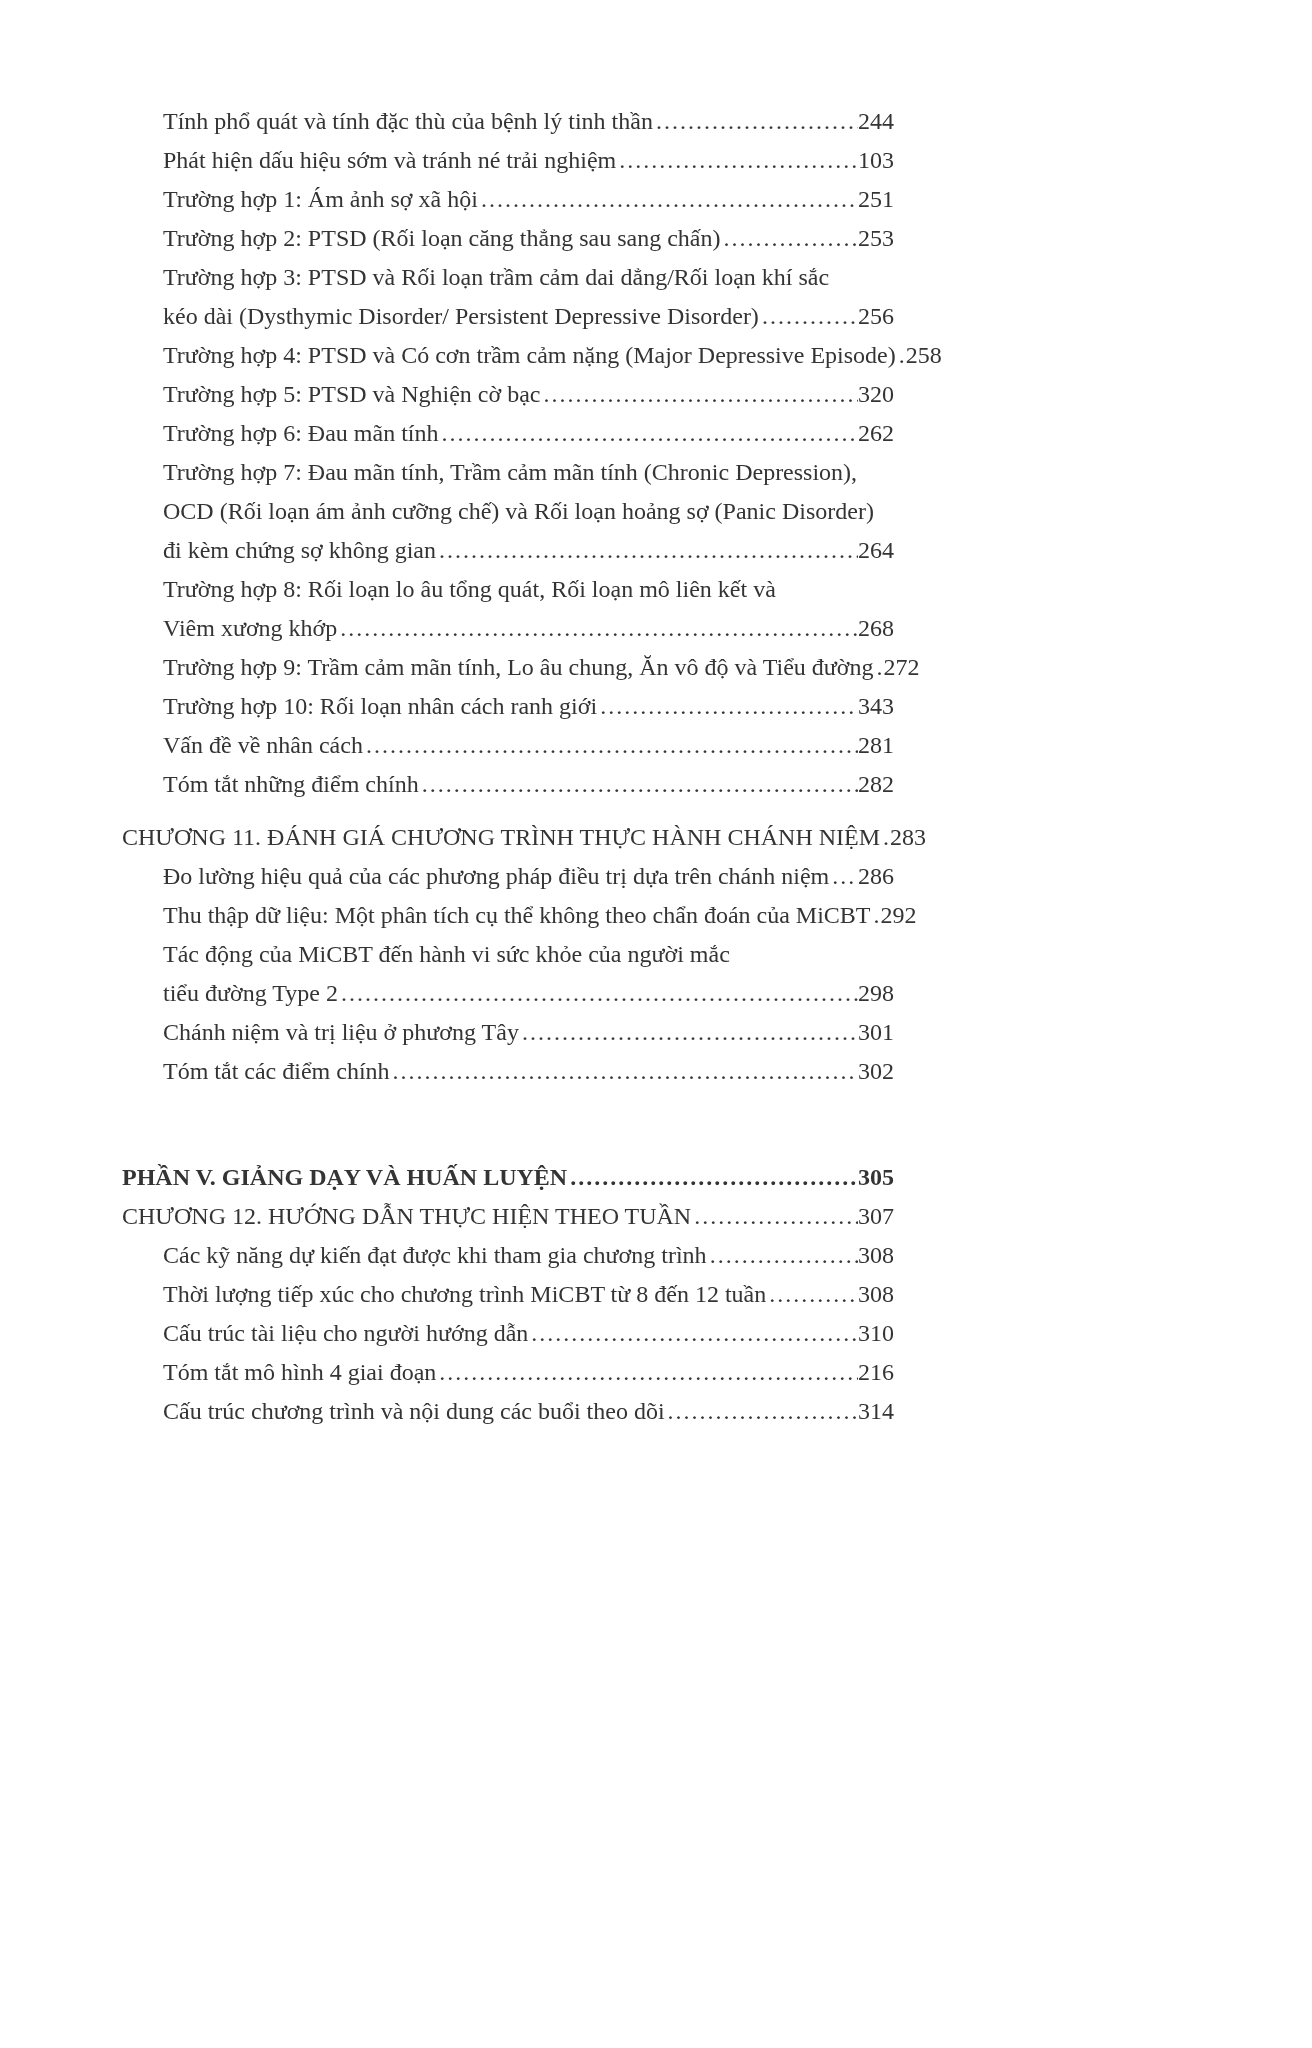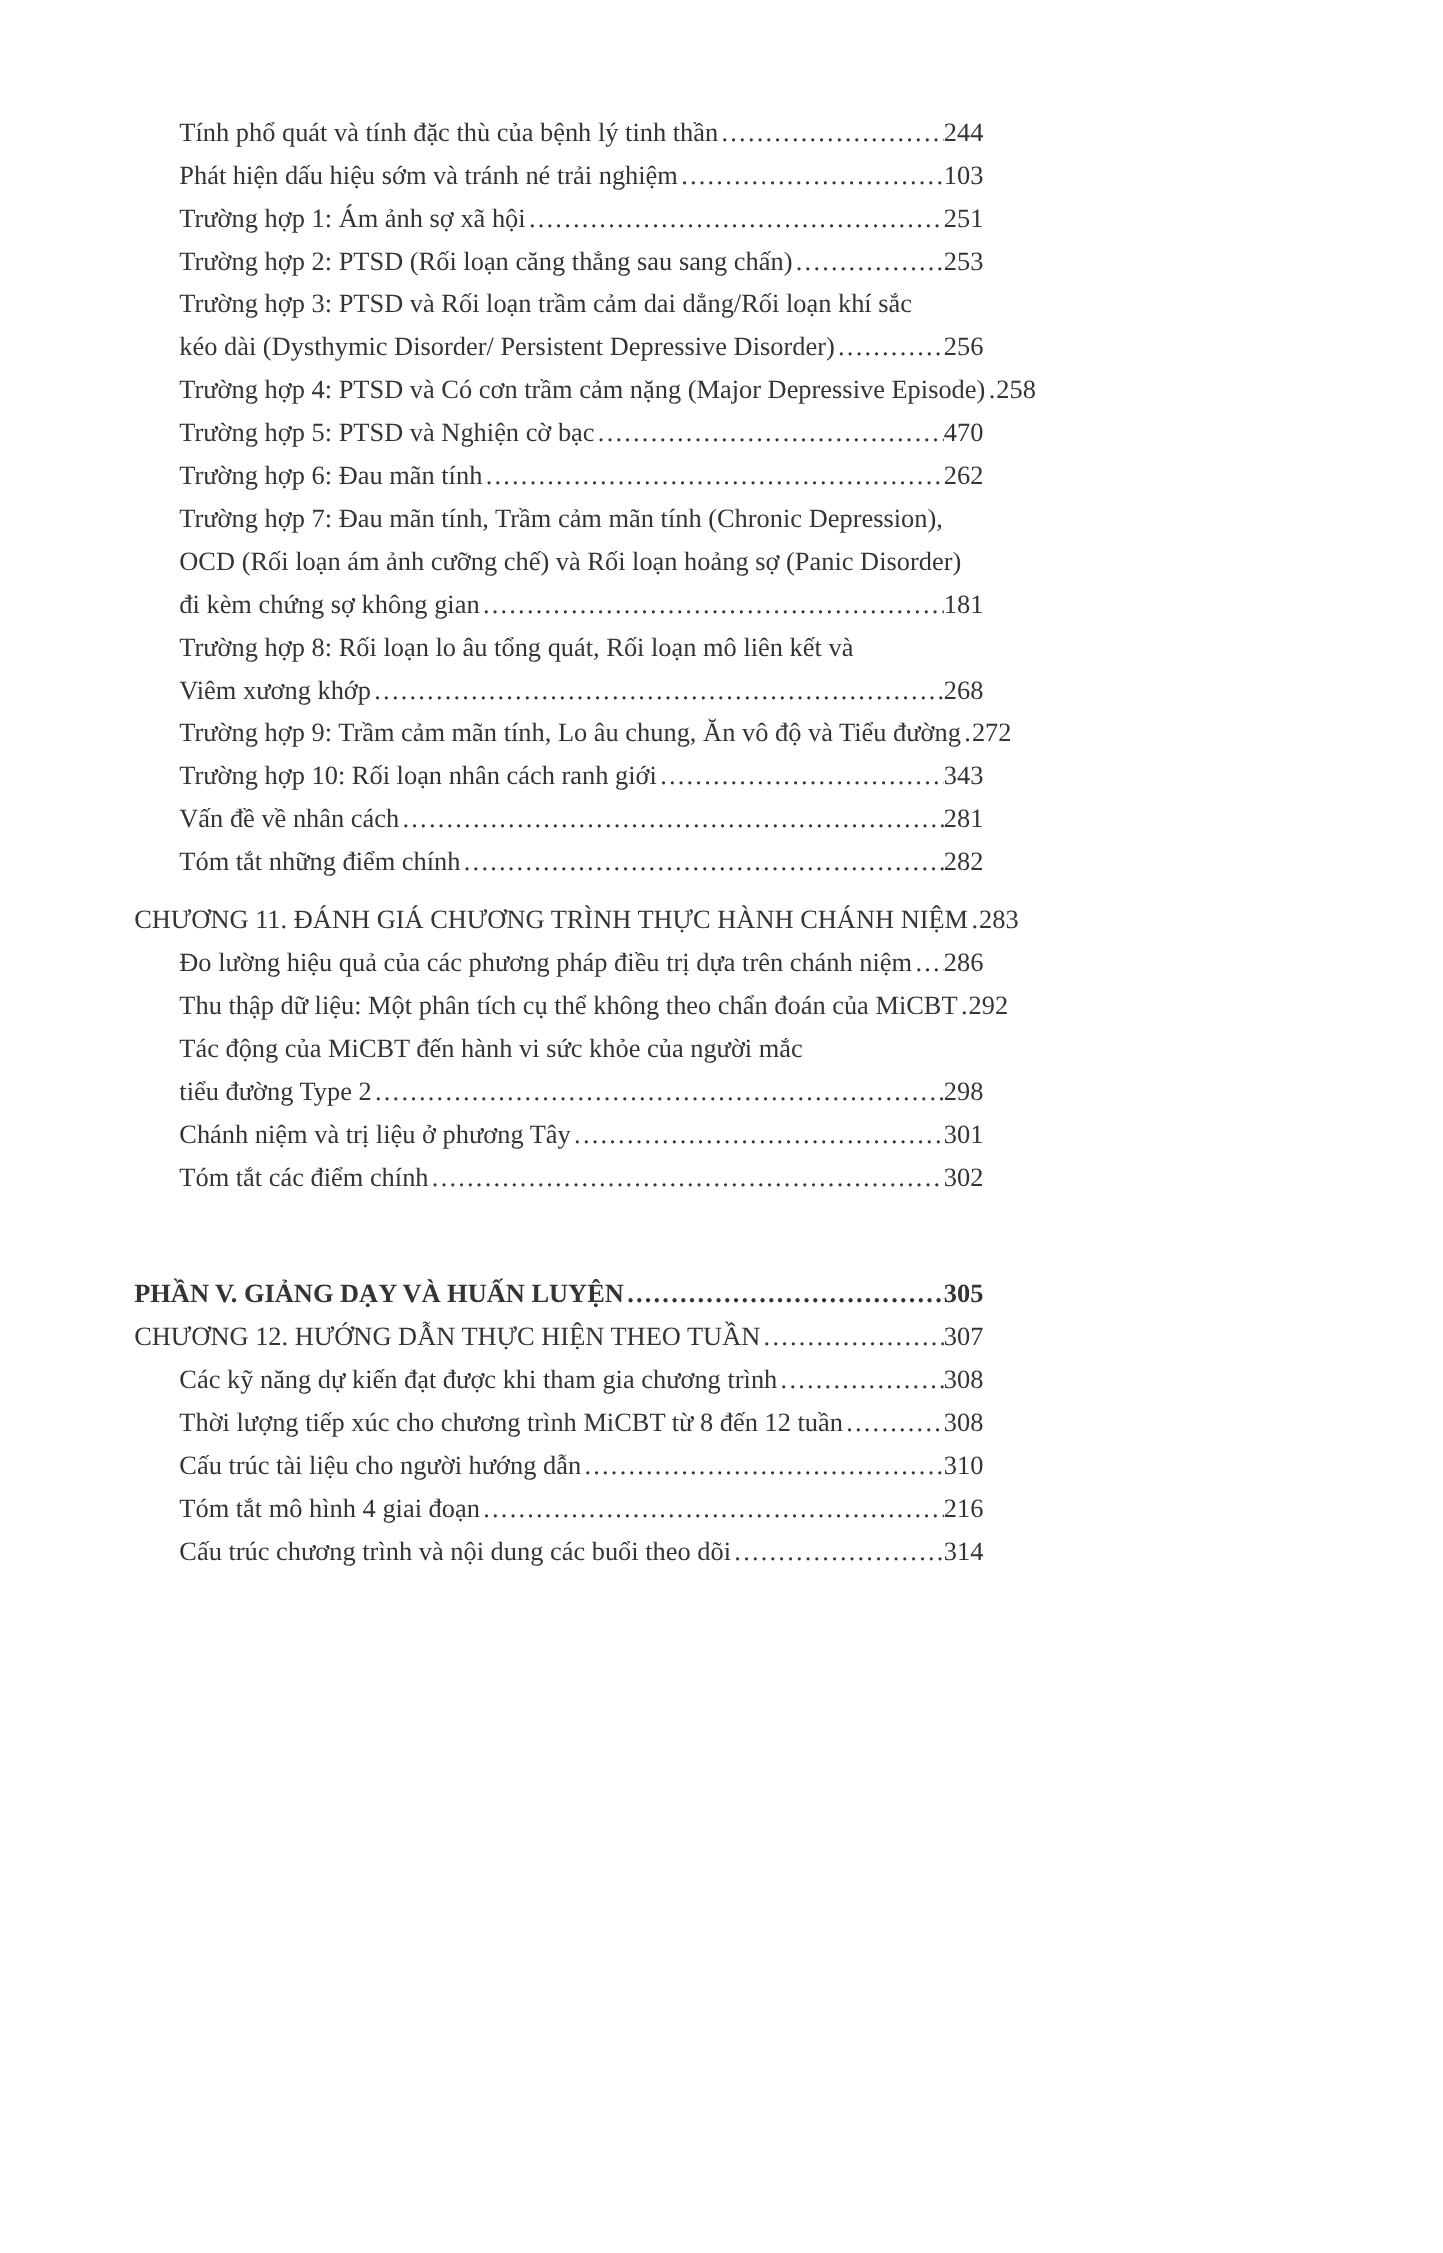--- a/index.html
+++ b/index.html
@@ -101,41 +101,41 @@
         <div class="line">
           <span class="txt">Trường hợp 4: PTSD và Có cơn trầm cảm nặng (Major Depressive Episode)</span>
           <span class="dots"></span>
           <span class="pg">258</span>
         </div>
       </div>
       <div class="entry level-1">
         <div class="line">
           <span class="txt">Trường hợp 5: PTSD và Nghiện cờ bạc</span>
           <span class="dots"></span>
-          <span class="pg">470</span>
+          <span class="pg">320</span>
         </div>
       </div>
       <div class="entry level-1">
         <div class="line">
           <span class="txt">Trường hợp 6: Đau mãn tính</span>
           <span class="dots"></span>
           <span class="pg">262</span>
         </div>
       </div>
       <div class="entry level-1">
         <div class="line">
           <span class="txt">Trường hợp 7: Đau mãn tính, Trầm cảm mãn tính (Chronic Depression),</span>
         </div>
         <div class="line">
           <span class="txt">OCD (Rối loạn ám ảnh cưỡng chế) và Rối loạn hoảng sợ (Panic Disorder)</span>
         </div>
         <div class="line">
           <span class="txt">đi kèm chứng sợ không gian</span>
           <span class="dots"></span>
-          <span class="pg">181</span>
+          <span class="pg">264</span>
         </div>
       </div>
       <div class="entry level-1">
         <div class="line">
           <span class="txt">Trường hợp 8: Rối loạn lo âu tổng quát, Rối loạn mô liên kết và</span>
         </div>
         <div class="line">
           <span class="txt">Viêm xương khớp</span>
           <span class="dots"></span>
           <span class="pg">268</span>

